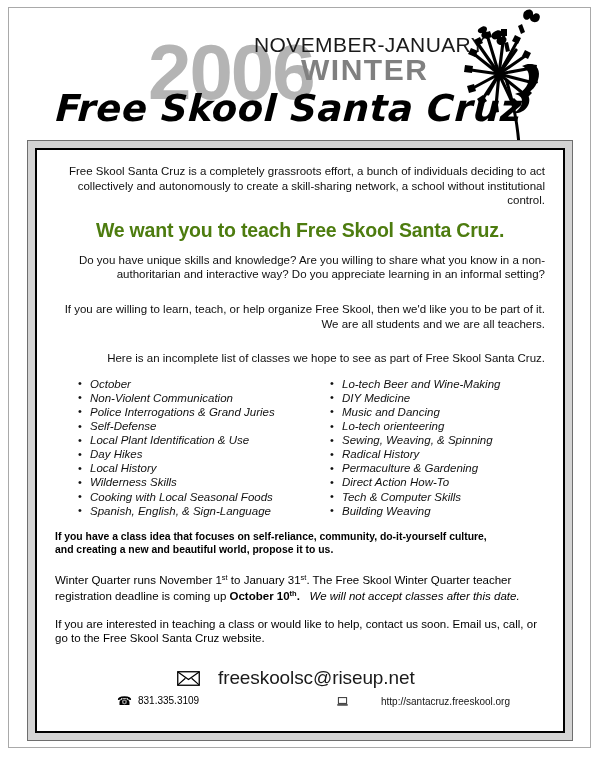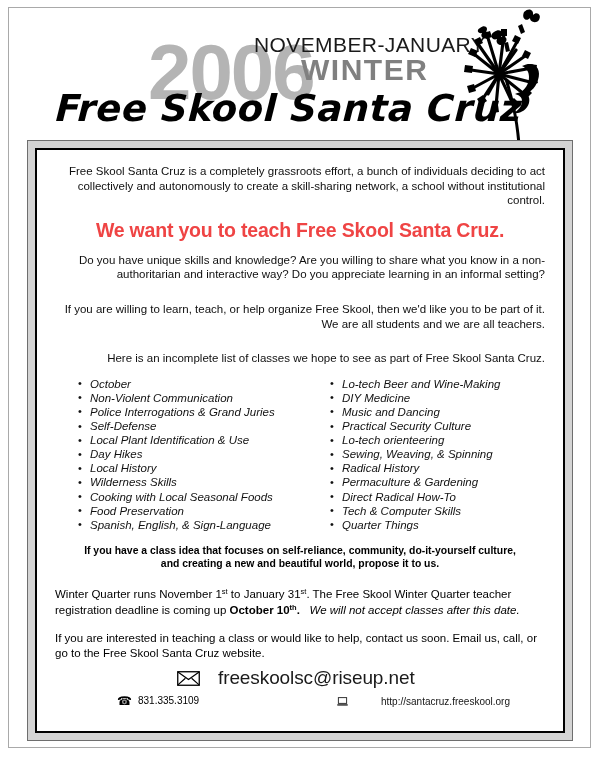--- a/index.html
+++ b/index.html
@@ -132,21 +132,21 @@
   p.body-text.tight { margin-bottom: 0; }
   .spacer-9 { height: 9px; }
 
   h1.headline {
     margin: 5px 0 12px 0;
     text-align: center;
     font-size: 19.5px;
     line-height: 22px;
     font-weight: bold;
     letter-spacing: -0.2px;
-    color: #ef4444;
+    color: #4d7c0f;
   }
 
   
   .class-lists {
     display: flex;
     margin: 11px 0 0 0;
     padding: 0 0 0 18px;
   }
   .class-col {
     width: 50%;
@@ -171,21 +171,21 @@
     position: absolute;
     left: -12px;
     top: -0.5px;
     font-style: normal;
     font-size: 11px;
   }
 
   
   .callout {
     margin: 12px 0 0 0;
-    text-align: center;
+    text-align: left;
     font-size: 10.4px;
     line-height: 13px;
     font-weight: bold;
     color: #000000;
   }
 
   
   .quarter {
     margin: 15px 0 0 0;
     font-size: 11.5px;
@@ -339,37 +339,35 @@
           <ul class="classes">
             <li>October</li>
             <li>Non-Violent Communication</li>
             <li>Police Interrogations &amp; Grand Juries</li>
             <li>Self-Defense</li>
             <li>Local Plant Identification &amp; Use</li>
             <li>Day Hikes</li>
             <li>Local History</li>
             <li>Wilderness Skills</li>
             <li>Cooking with Local Seasonal Foods</li>
-            <li>Food Preservation</li>
             <li>Spanish, English, &amp; Sign-Language</li>
           </ul>
         </div>
         <div class="class-col">
           <ul class="classes">
             <li>Lo-tech Beer and Wine-Making</li>
             <li>DIY Medicine</li>
             <li>Music and Dancing</li>
-            <li>Practical Security Culture</li>
             <li>Lo-tech orienteering</li>
             <li>Sewing, Weaving, &amp; Spinning</li>
             <li>Radical History</li>
             <li>Permaculture &amp; Gardening</li>
-            <li>Direct Radical How-To</li>
+            <li>Direct Action How-To</li>
             <li>Tech &amp; Computer Skills</li>
-            <li>Quarter Things</li>
+            <li>Building Weaving</li>
           </ul>
         </div>
       </div>
 
       <div class="callout">
         <div>If you have a class idea that focuses on self-reliance, community, do-it-yourself culture,</div>
         <div>and creating a new and beautiful world, propose it to us.</div>
       </div>
 
       <p class="quarter"><span>Winter Quarter runs November 1</span><sup>st</sup><span> to January 31</span><sup>st</sup><span>.  The Free Skool Winter Quarter teacher registration deadline is coming up </span><b>October 10</b><b><sup>th</sup></b><b>.</b>&nbsp;&nbsp; <i>We will not accept classes after this date.</i></p>

